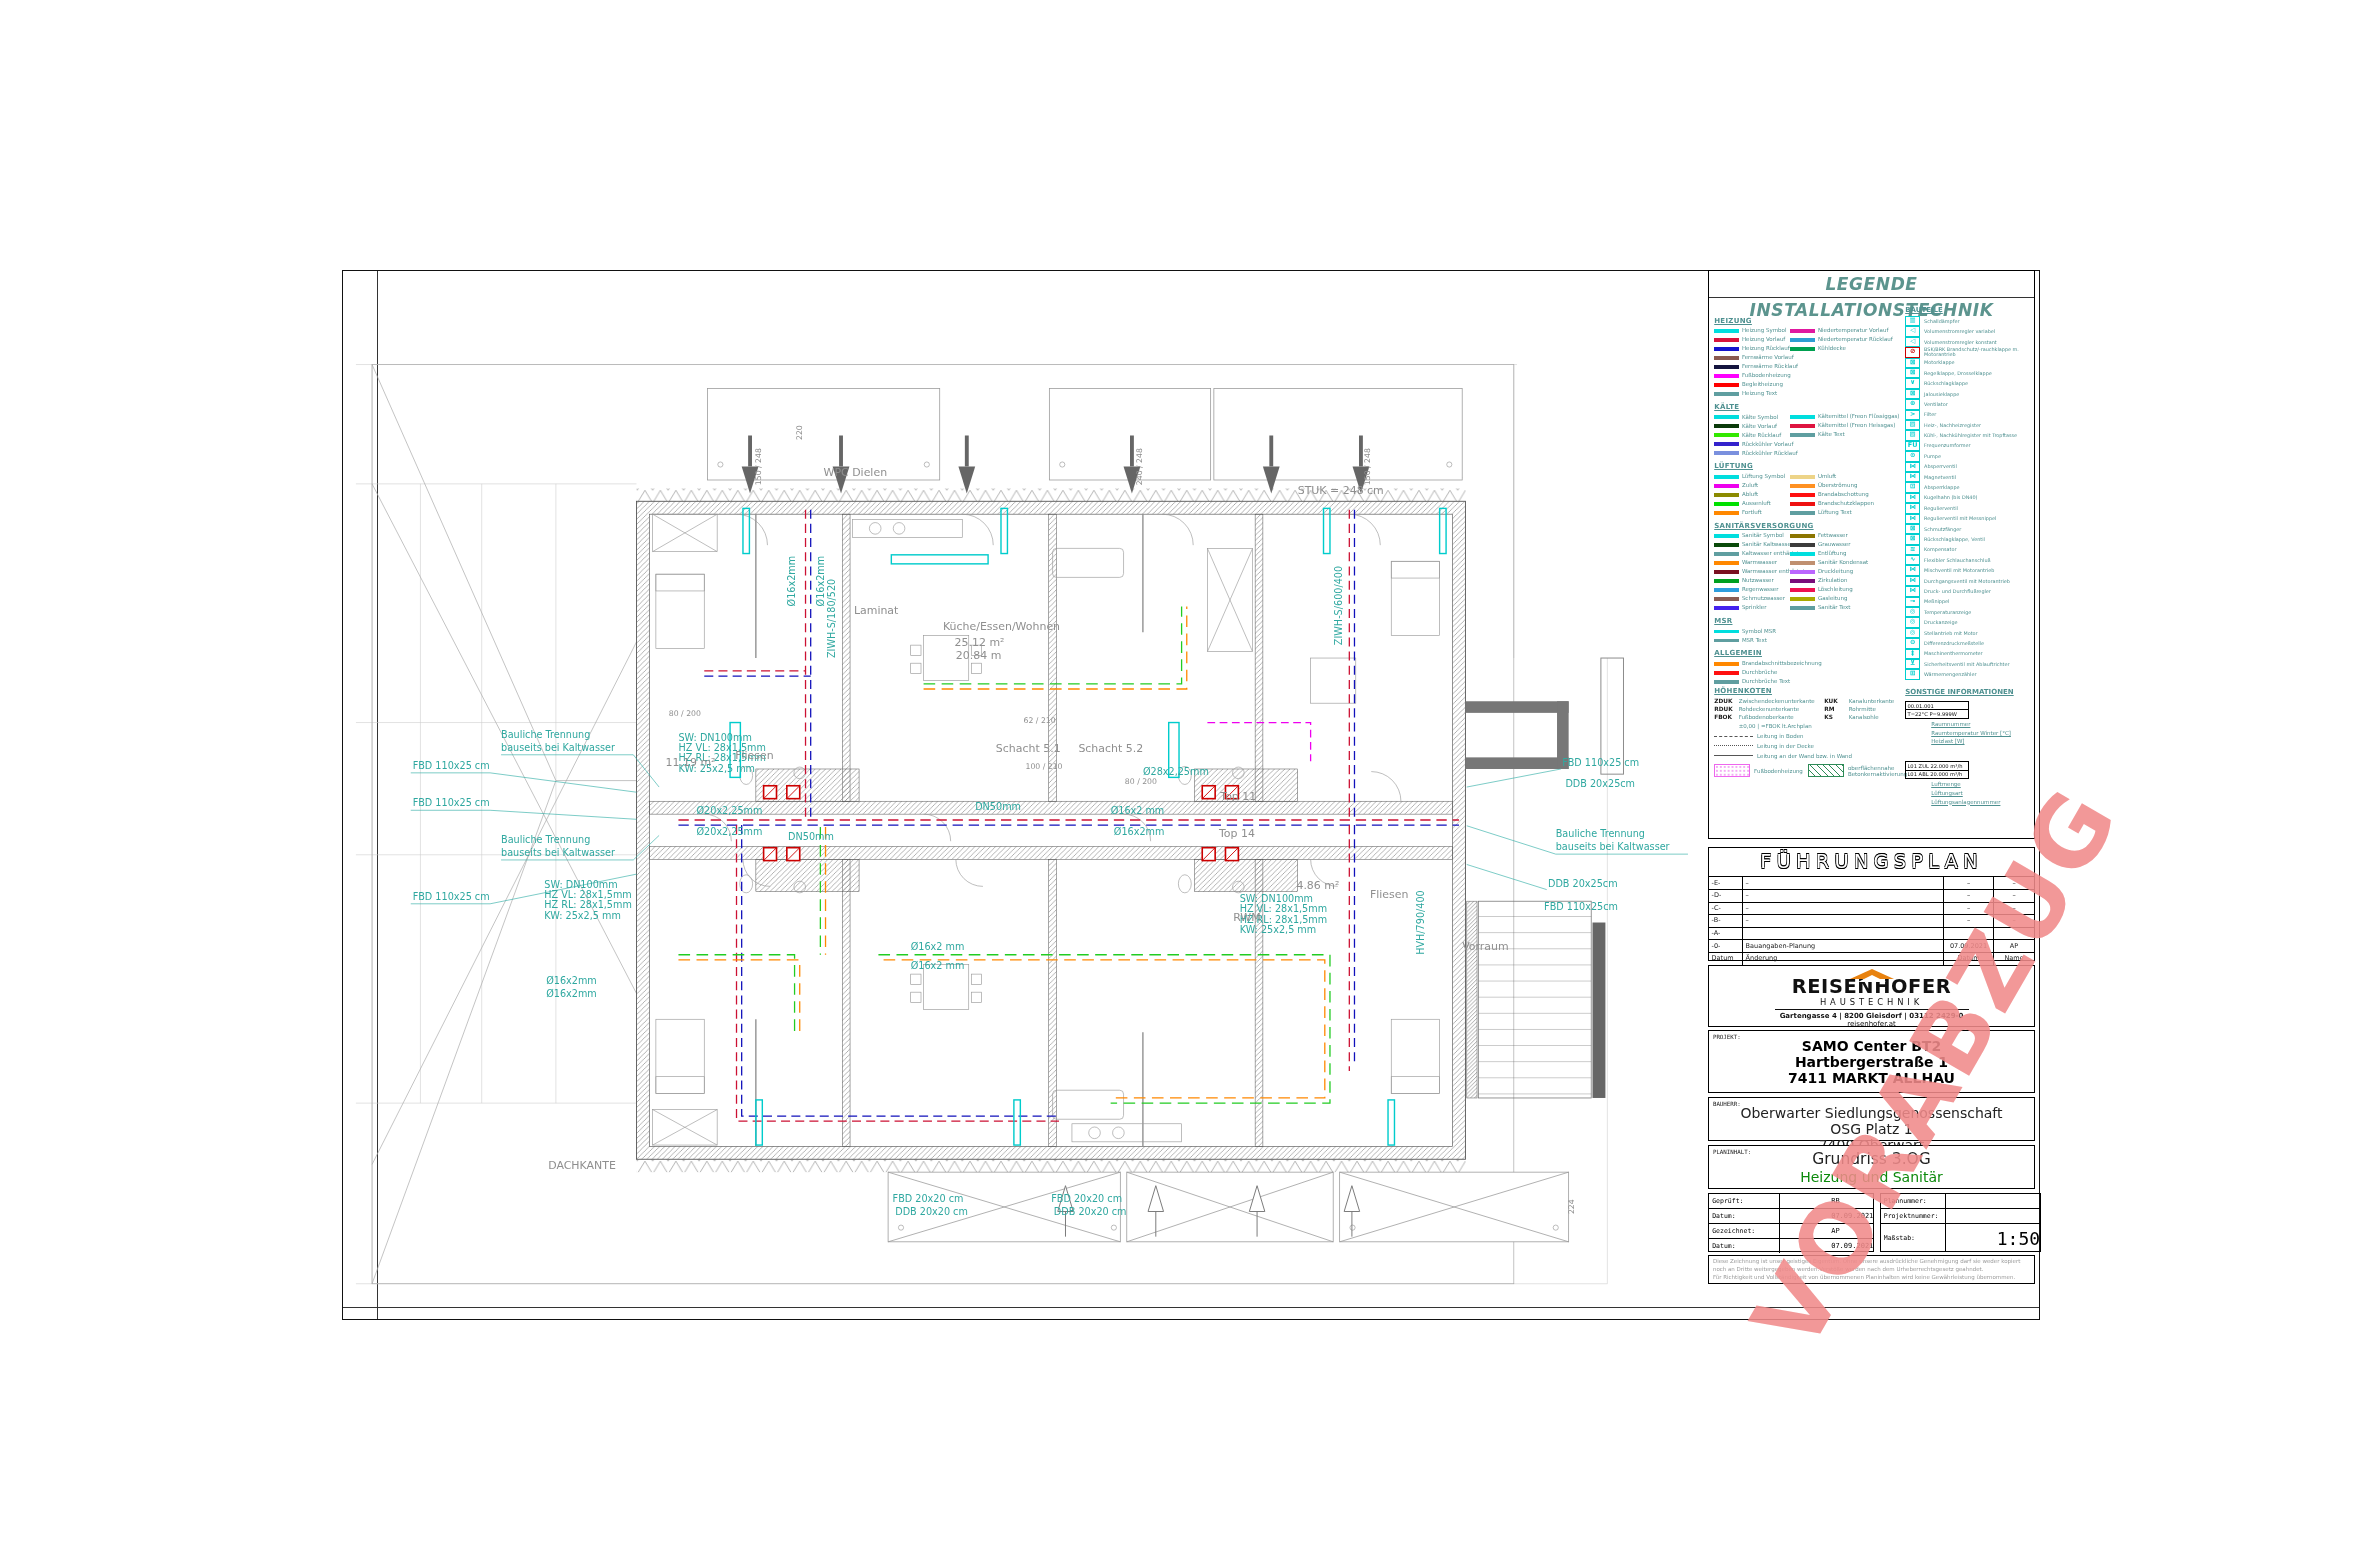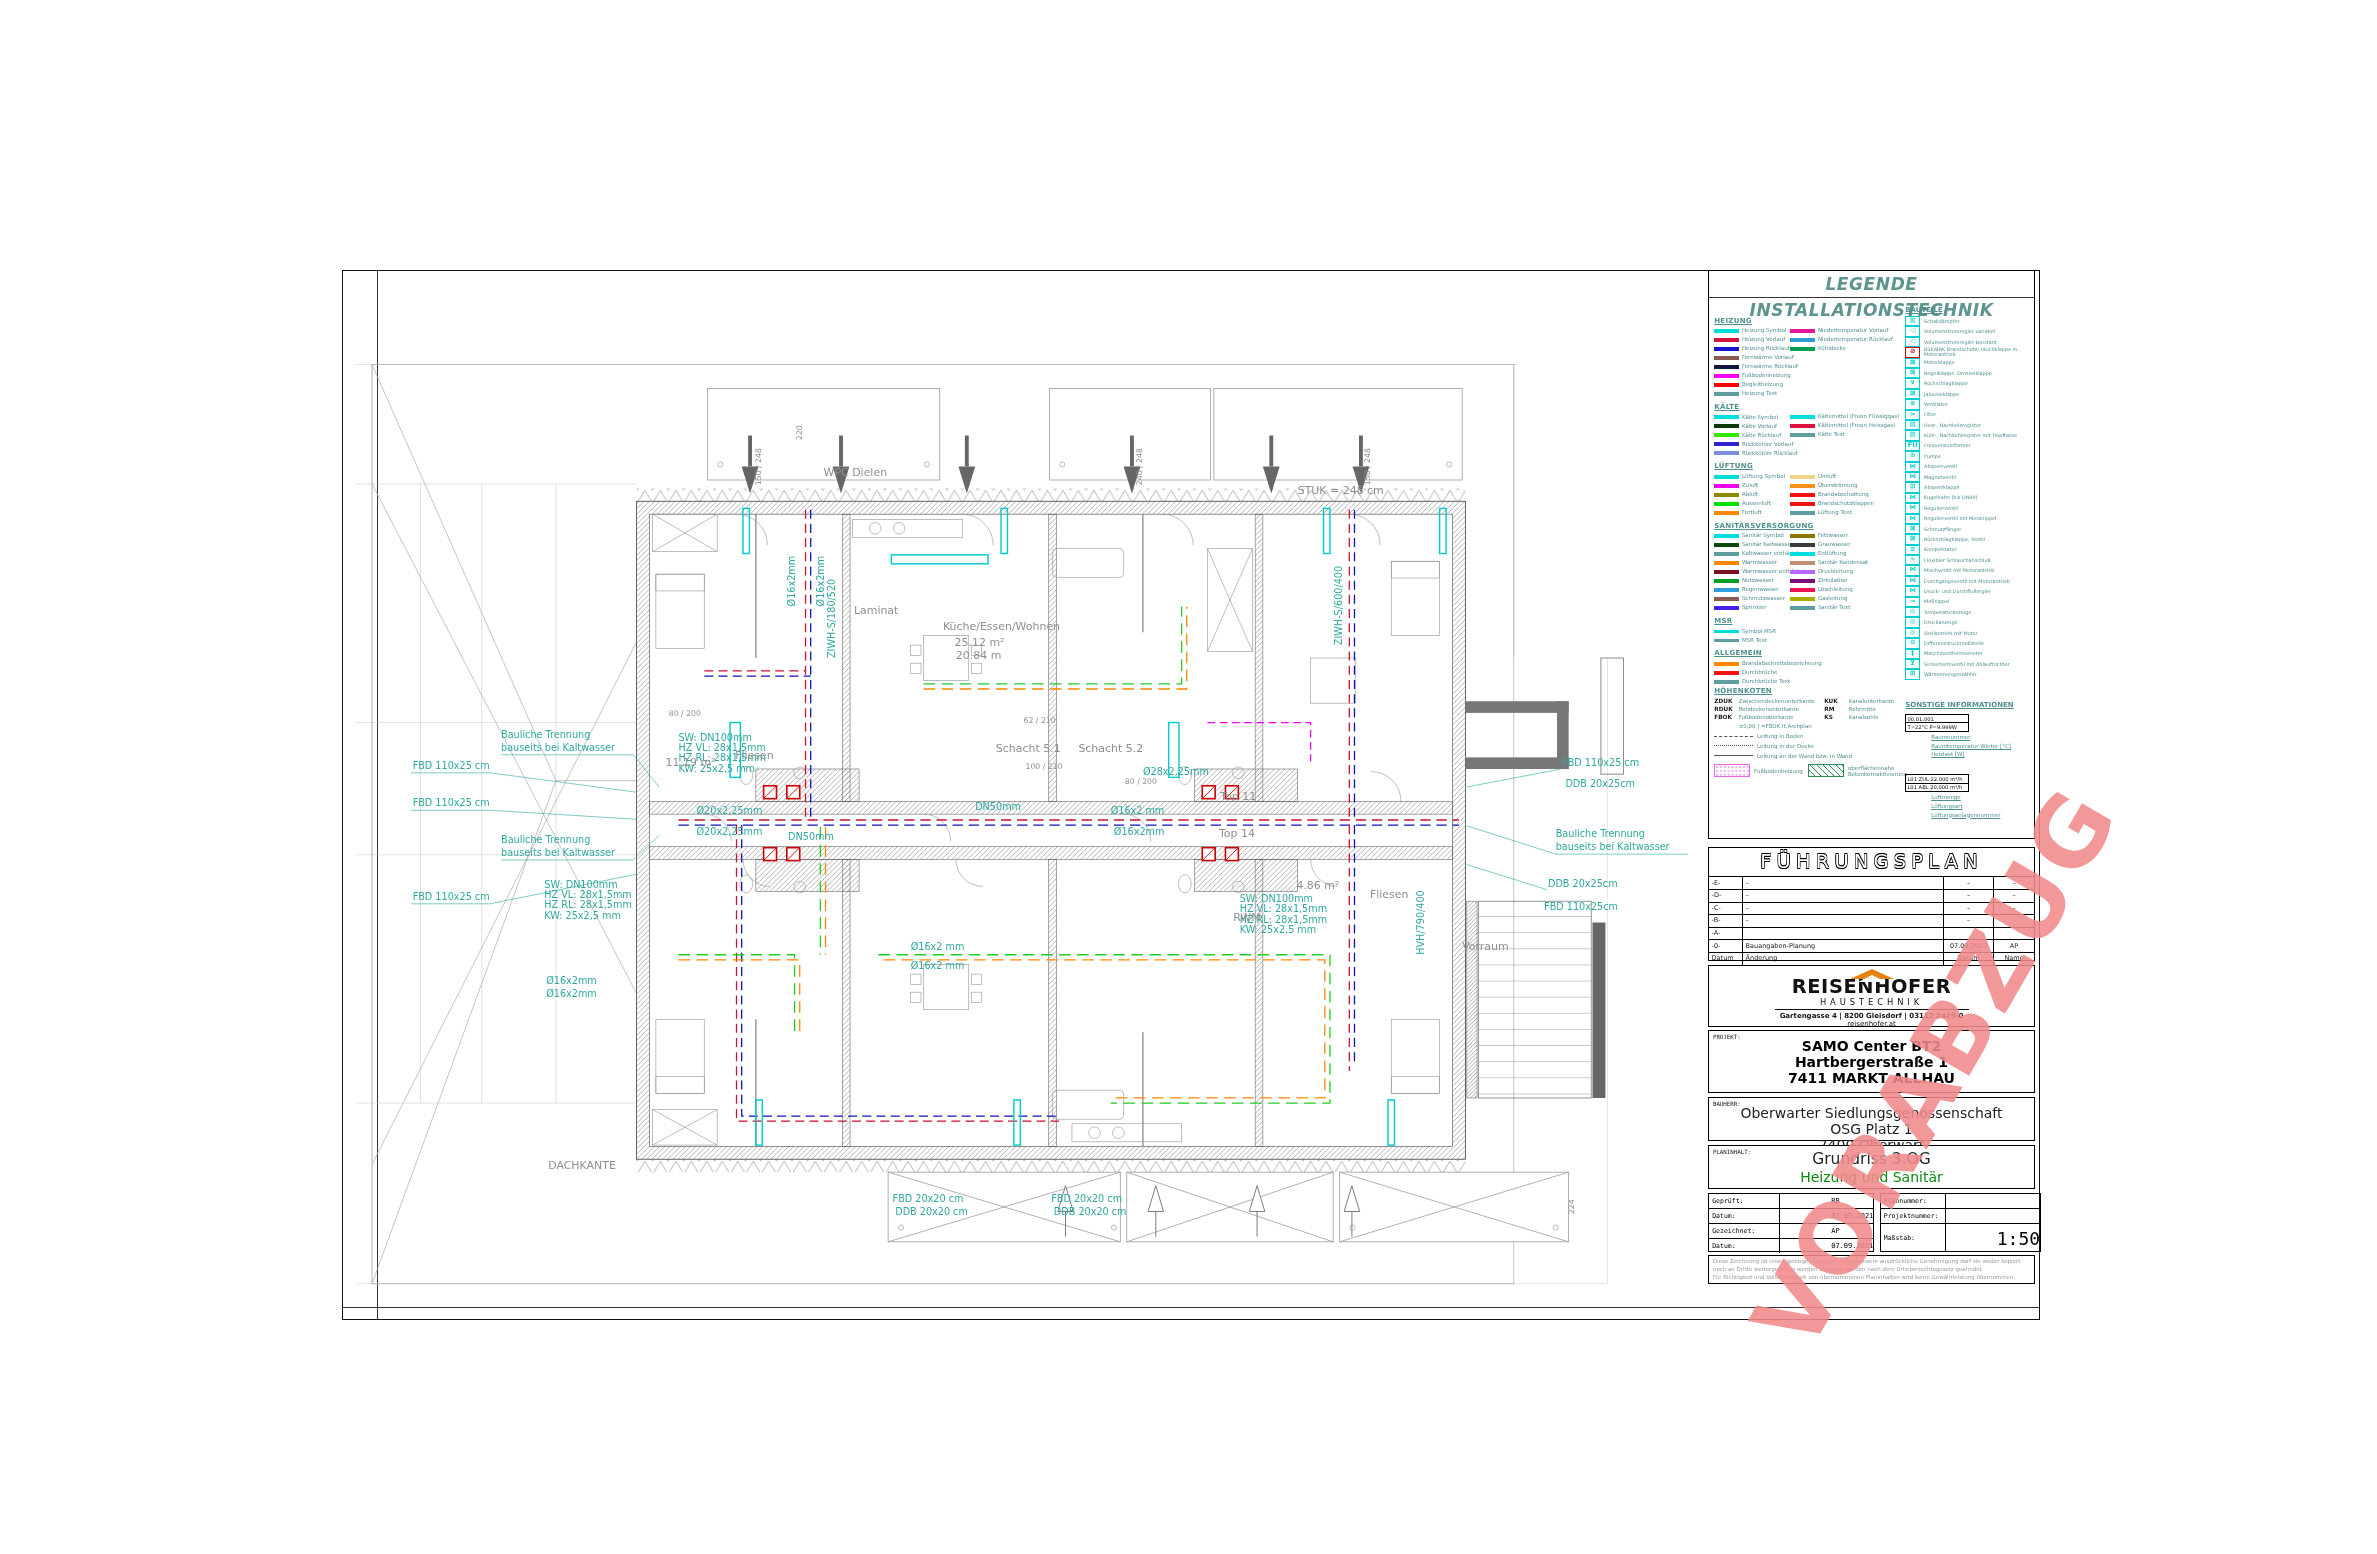--- a/index.html
+++ b/index.html
@@ -46,21 +46,21 @@
   .hk-note{font-size:5.5px;color:#4e9090;margin:1.3px 0 2.6px 24.5px;}
   .hk-lrow{display:flex;height:9.7px;align-items:center;}
   .hk-line{width:39px;height:0;border-top:0.6px solid #555;margin-right:3.9px;}
   .hk-line.dashdot{border-top-style:dashed;}
   .hk-line.dashdotdot{border-top-style:dotted;}
   .hk-swrow{display:flex;align-items:center;margin-top:3.9px;}
   .hk-sw1{width:34px;height:10.3px;border:0.6px solid #ee66ee;background-image:radial-gradient(#ee88ee 0.6px,transparent 0.9px);background-size:3.9px 3.9px;margin-right:3.9px;}
   .hk-sw2{width:34px;height:10.3px;border:0.6px solid #2e8b57;background-image:repeating-linear-gradient(45deg,transparent 0 3.9px,#2e8b57 3.9px 4.5px);margin-right:3.9px;}
   .hk-cols{display:flex;}
   
-  #so{position:absolute;left:191px;top:400px;width:134px;}
+  #so{position:absolute;left:191px;top:387px;width:134px;}
   .so-h{font-size:7px;font-weight:bold;color:#4e9090;text-decoration:underline;margin:0 0 5.2px 0;}
   .so-box{width:62px;border:1.3px solid #000;font-size:5.2px;color:#111;}
   .so-box div{border-top:0.6px solid #000;padding:0.6px 1.3px;white-space:nowrap;}
   .so-box div:first-child{border-top:none;}
   .so-call{font-size:5.5px;color:#4e9090;text-decoration:underline;margin:2.6px 0 0 26px;white-space:nowrap;}
   .so-gap{height:17px;}
   
   #fp{margin-top:8.4px;height:114px;}
   #fp-title{height:28px;line-height:28px;text-align:center;font-size:19.4px;letter-spacing:5.2px;color:#fff;text-shadow:-0.6px -0.6px 0 #000,0.6px -0.6px 0 #000,-0.6px 0.6px 0 #000,0.6px 0.6px 0 #000,0 0.6px 0 #000,0 -0.6px 0 #000;border-bottom:1.9px solid #000;}
   .rev-row{display:flex;height:11.6px;border-bottom:0.6px solid #000;font-size:6.5px;color:#222;}

